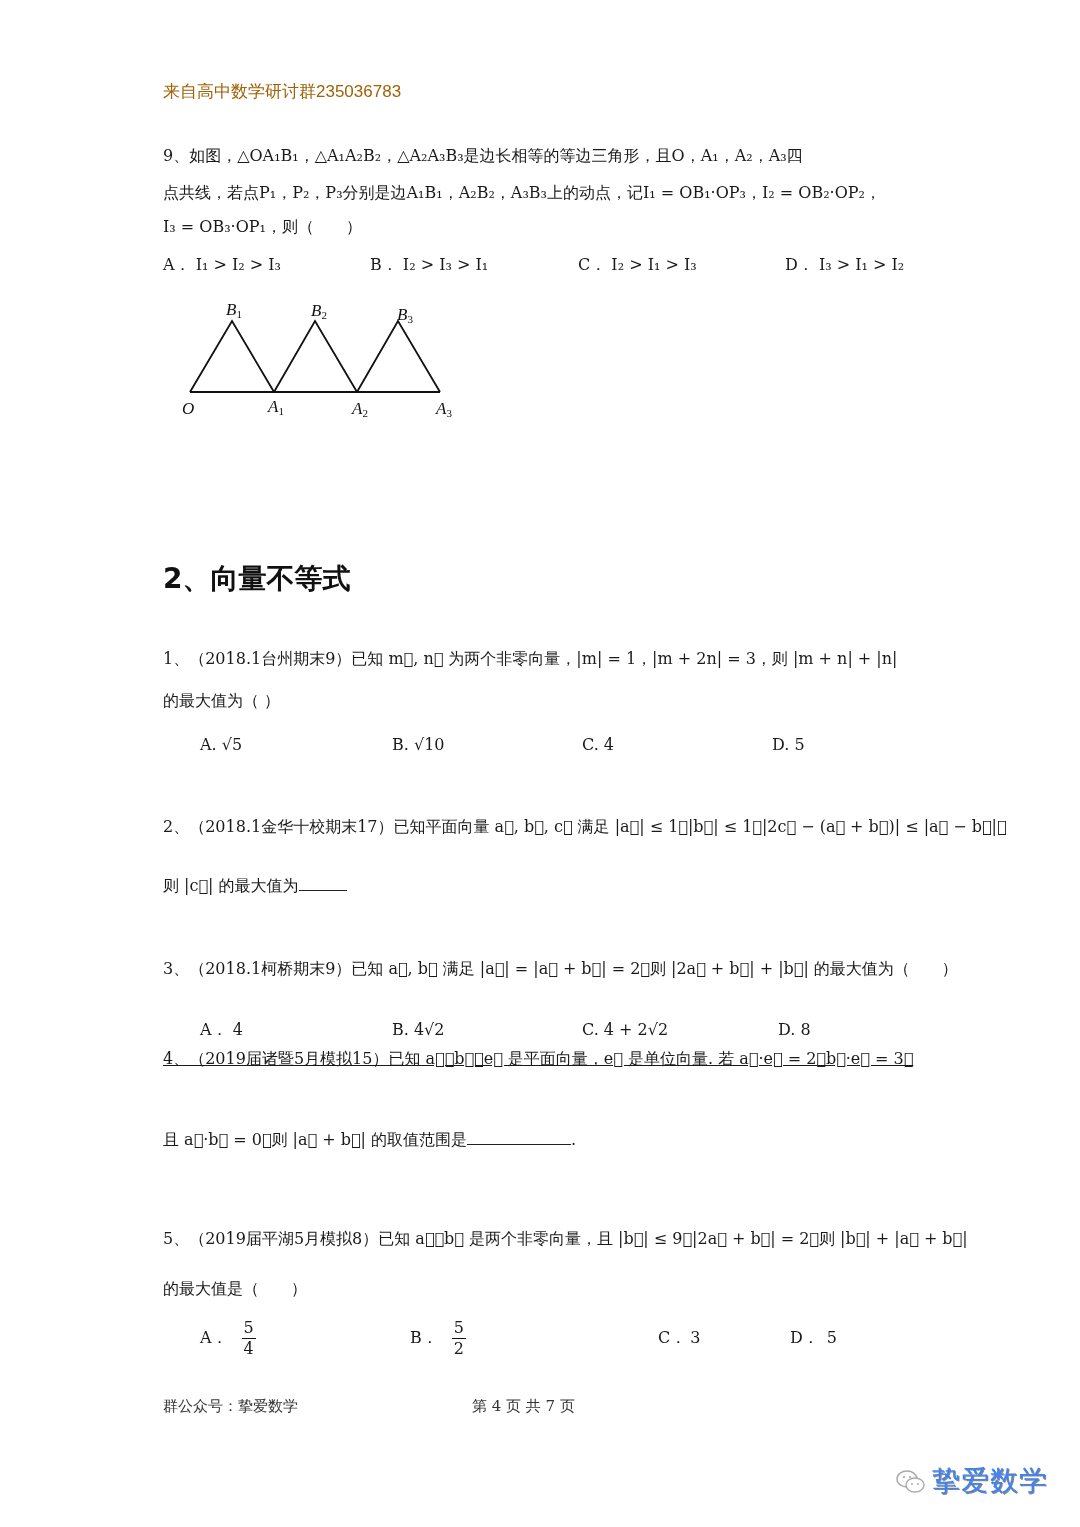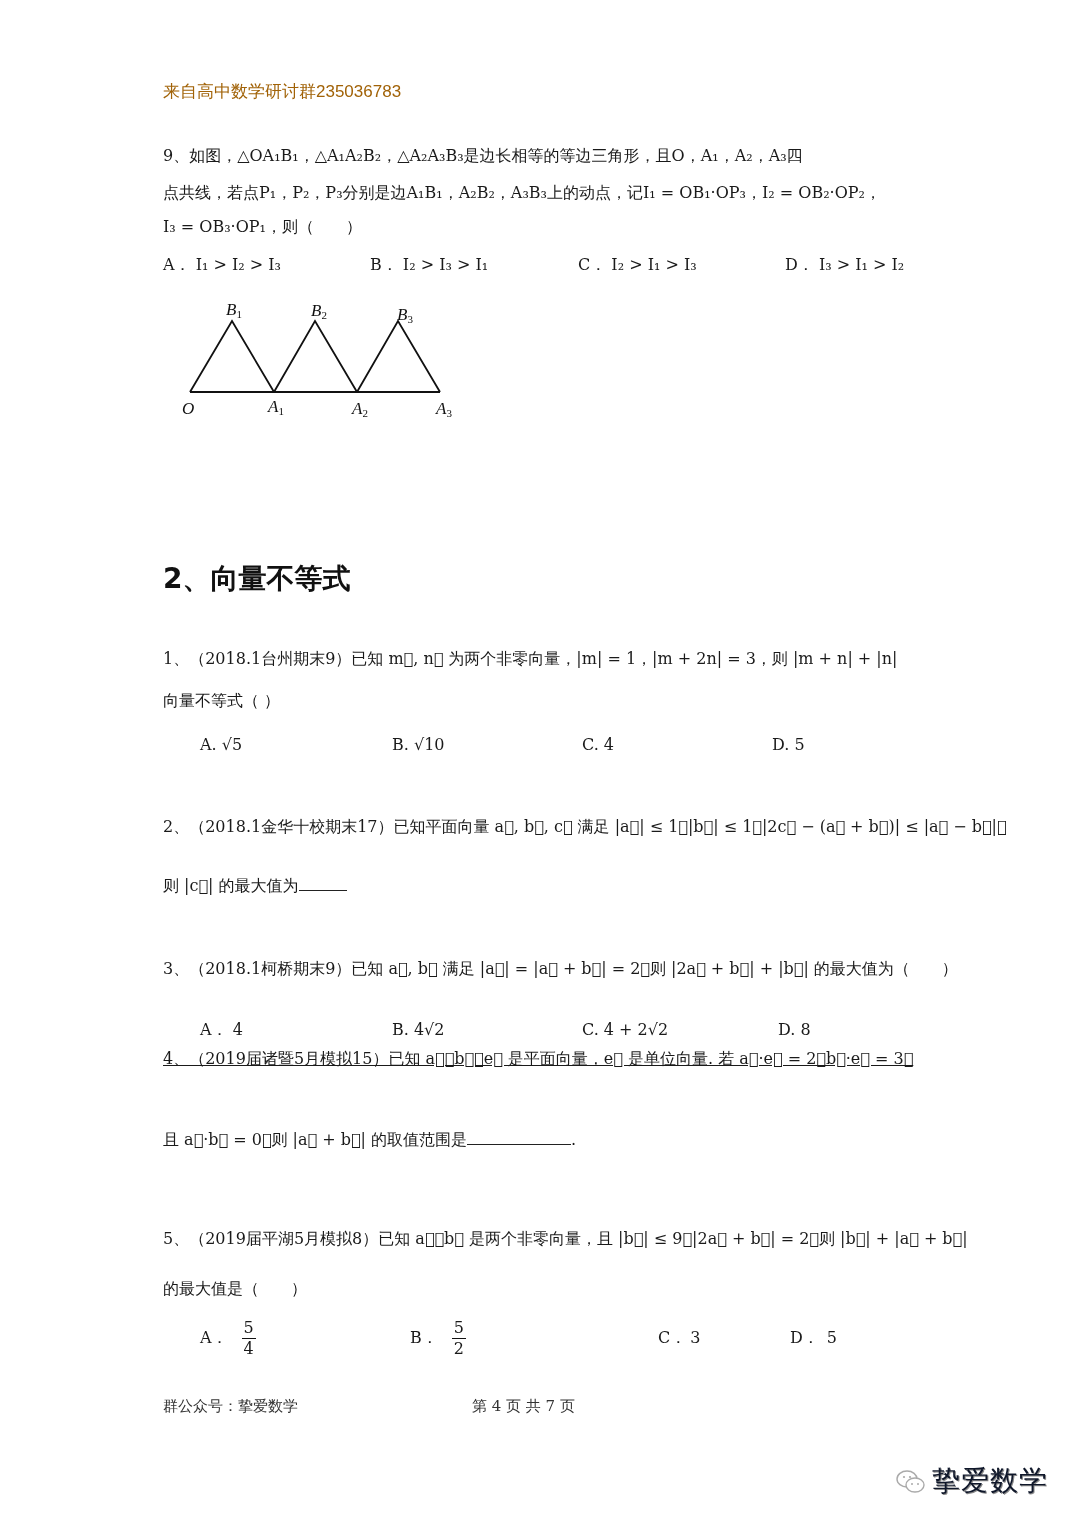--- a/index.html
+++ b/index.html
@@ -5,21 +5,21 @@
   html, body { margin:0; padding:0; background:#ffffff; }
   body { width:1080px; height:1527px; position:relative; overflow:hidden;
          font-family:"DejaVu Serif","Liberation Serif",serif; color:#1a1a1a; }
   .abs { position:absolute; white-space:nowrap; }
   .header { left:163px; top:80px; font-size:17px; font-family:Liberation Sans, sans-serif; color:#a16207; }
   .qline { font-size:16px; line-height:22px; }
   .opt { font-size:16px; }
   .sec-title { left:163px; top:560px; font-size:28px; font-weight:bold; font-family:"DejaVu Sans","Liberation Sans",sans-serif; color:#111; }
   .blank { display:inline-block; border-bottom:1.5px solid #222; height:16px; vertical-align:baseline; }
   .footer { font-size:15px; color:#333; }
-  .wm { right:32px; top:1462px; font-size:28px; color:#0f172a; font-family:"DejaVu Sans","Liberation Sans",sans-serif; text-shadow:1px 1px 0 #888; letter-spacing:1px; }
+  .wm { right:32px; top:1462px; font-size:28px; color:#3b82f6; font-family:"DejaVu Sans","Liberation Sans",sans-serif; text-shadow:1px 1px 0 #888; letter-spacing:1px; }
   .wm-icon { display:inline-block; width:30px; height:26px; vertical-align:middle; margin-right:6px; }
   svg text { font-family:"Liberation Serif","DejaVu Serif",serif; font-style:italic; }
 </style>
 </head>
 <body>
 
 <div class="abs header">来自高中数学研讨群235036783</div>
 
 <div class="abs qline" style="left:163px;top:145px;">9、如图，△OA₁B₁，△A₁A₂B₂，△A₂A₃B₃是边长相等的等边三角形，且O，A₁，A₂，A₃四</div>
 <div class="abs qline" style="left:163px;top:182px;">点共线，若点P₁，P₂，P₃分别是边A₁B₁，A₂B₂，A₃B₃上的动点，记I₁ = OB₁·OP₃，I₂ = OB₂·OP₂，</div>
@@ -44,21 +44,21 @@
     <text x="266" y="124"><tspan>A</tspan><tspan font-size="11" dy="3" font-style="normal">3</tspan></text>
     <text x="56" y="25"><tspan>B</tspan><tspan font-size="11" dy="3" font-style="normal">1</tspan></text>
     <text x="141" y="26"><tspan>B</tspan><tspan font-size="11" dy="3" font-style="normal">2</tspan></text>
     <text x="227" y="30"><tspan>B</tspan><tspan font-size="11" dy="3" font-style="normal">3</tspan></text>
   </g>
 </svg>
 
 <div class="abs sec-title">2、向量不等式</div>
 
 <div class="abs qline" style="left:163px;top:648px;">1、（2018.1台州期末9）已知 m⃗, n⃗ 为两个非零向量，|m| = 1，|m + 2n| = 3，则 |m + n| + |n|</div>
-<div class="abs qline" style="left:163px;top:690px;">向量不等式（ ）</div>
+<div class="abs qline" style="left:163px;top:690px;">的最大值为（ ）</div>
 <div class="abs opt" style="left:200px;top:735px;">A. √5</div>
 <div class="abs opt" style="left:392px;top:735px;">B.  √10</div>
 <div class="abs opt" style="left:582px;top:735px;">C.   4</div>
 <div class="abs opt" style="left:772px;top:735px;">D. 5</div>
 
 <div class="abs qline" style="left:163px;top:816px;">2、（2018.1金华十校期末17）已知平面向量 a⃗, b⃗, c⃗ 满足 |a⃗| ≤ 1，|b⃗| ≤ 1，|2c⃗ − (a⃗ + b⃗)| ≤ |a⃗ − b⃗|，</div>
 <div class="abs qline" style="left:163px;top:874px;">
   <span>则 |c⃗| 的最大值为</span><span class="blank" style="width:48px;"></span>
 </div>
 

